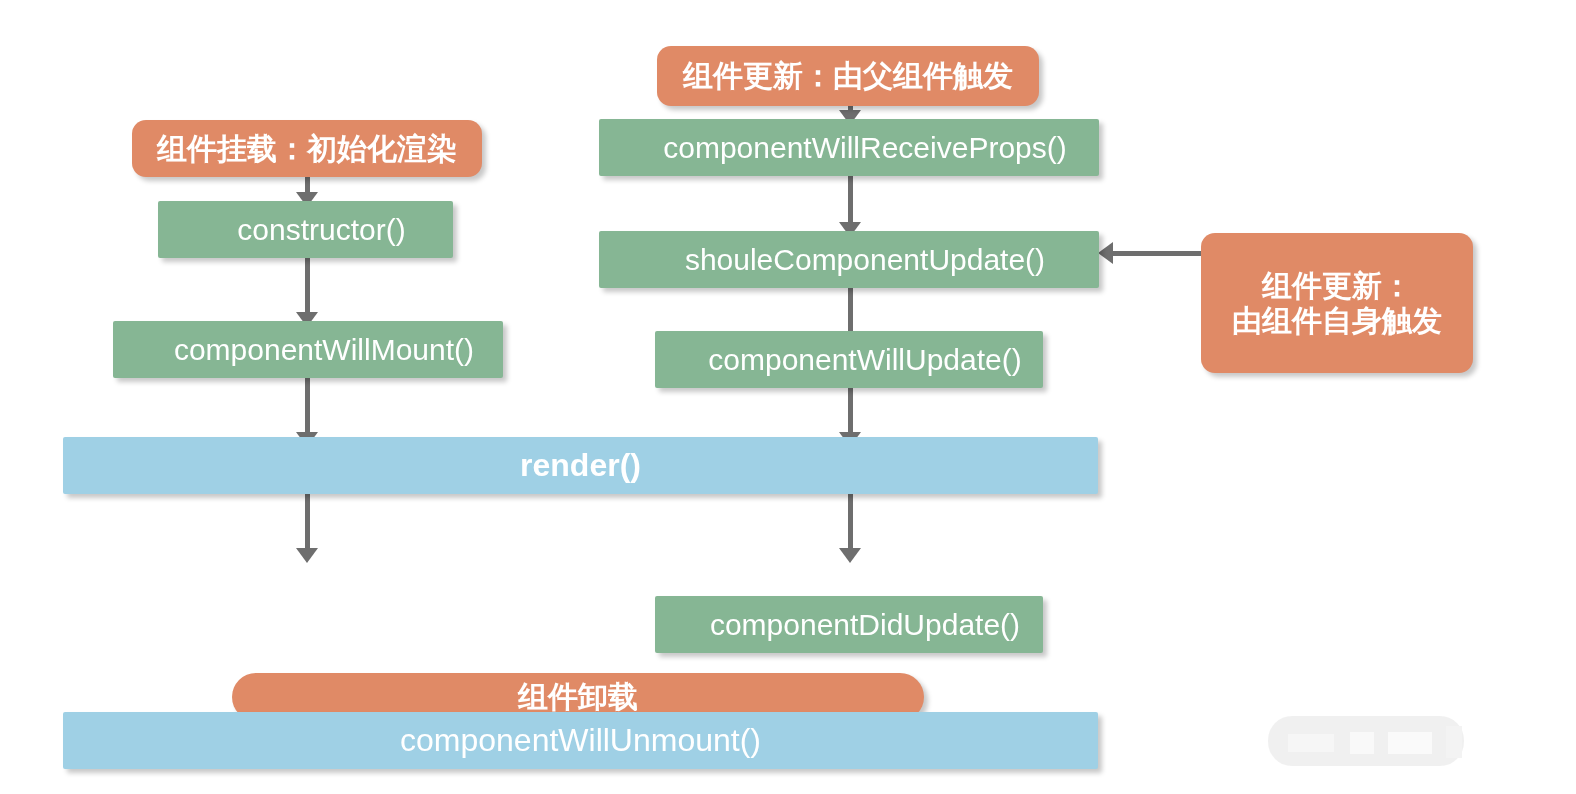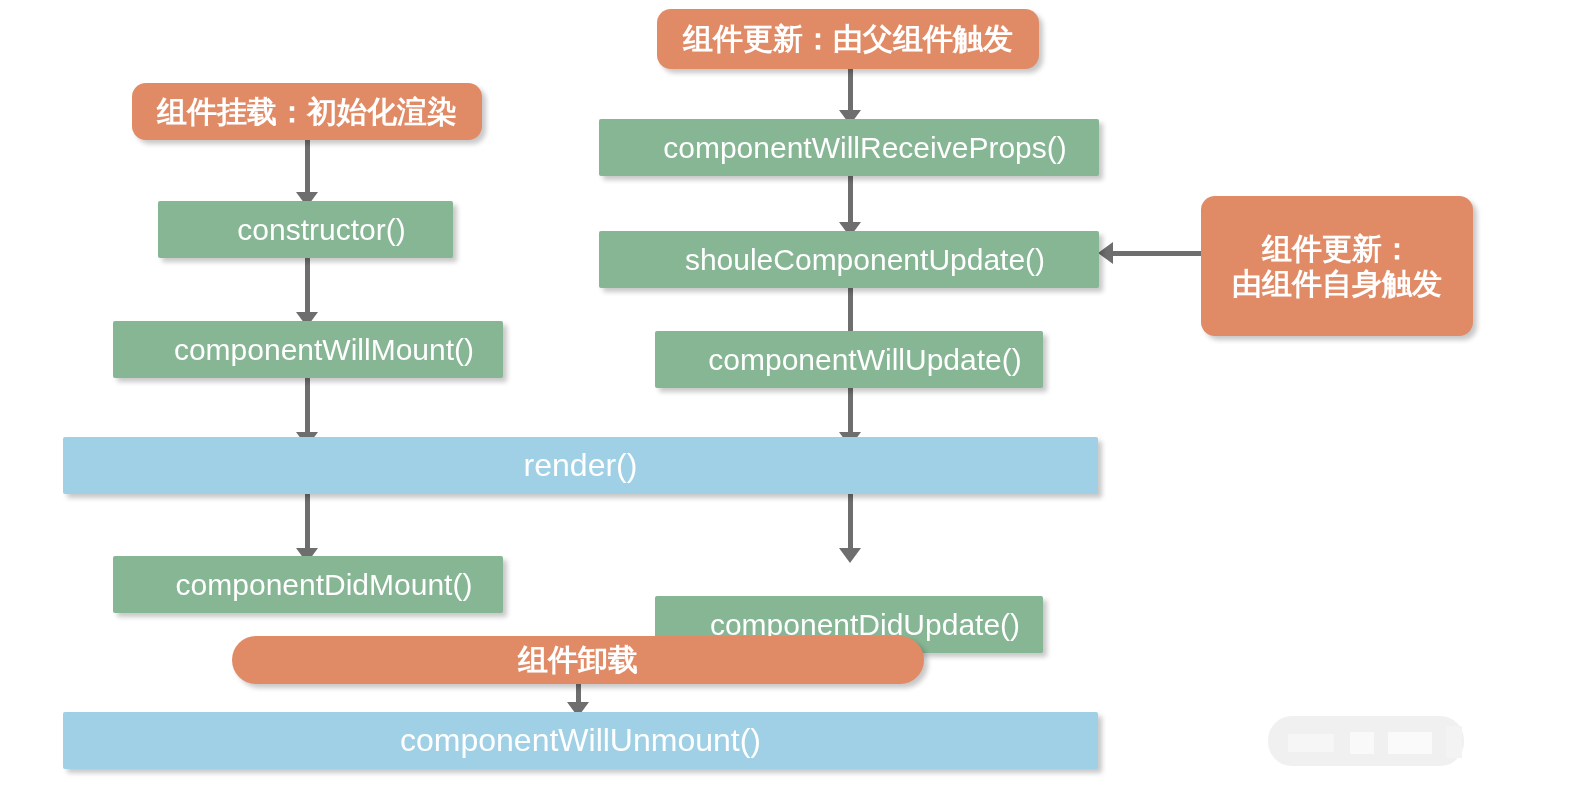--- a/index.html
+++ b/index.html
@@ -35,20 +35,21 @@
     border-radius: 2px;
     padding-left: 32px;
   }
   .node.blue {
     background: #9fd0e5;
     border-radius: 2px;
   }
   .node.orange {
     background: #e08a66;
     border-radius: 14px;
+    margin-top: 37px;
   }
   .node.pill {
     border-radius: 28px;
   }
   .lifecycle-label {
     font-size: 30px;
     font-weight: 500;
   }
   .phase-label {
     font-size: 30px;
@@ -147,23 +148,22 @@
   <div class="node green lifecycle-label" style="left:158px; top:201px; width:295px; height:57px;text-align:right;">constructor()</div>
 
   <div class="node green lifecycle-label" style="left:113px; top:321px; width:390px; height:57px;">componentWillMount()</div>
 
   <div class="node green lifecycle-label" style="left:599px; top:119px; width:500px; height:57px;">componentWillReceiveProps()</div>
 
   <div class="node green lifecycle-label" style="left:599px; top:231px; width:500px; height:57px;">shouleComponentUpdate()</div>
 
   <div class="node green lifecycle-label" style="left:655px; top:331px; width:388px; height:57px;">componentWillUpdate()</div>
 
-  <div class="node blue render-label" style="left:63px; top:437px; width:1035px; height:57px;">render()</div>
+  <div class="node blue render-label" style="left:63px; top:437px; width:1035px; height:57px;font-weight:bold;">render()</div>
 
-  <div class="node green lifecycle-label" style="left:113px; top:556px; width:390px; height:57px;">componentDidMount()</div>
 
   <div class="node green lifecycle-label" style="left:655px; top:576px; width:388px; height:57px;margin-top:20px;">componentDidUpdate()</div>
 
   <div class="node orange pill phase-label" style="left:232px; top:636px; width:692px; height:48px;">组件卸载</div>
 
   <div class="node blue render-label" style="left:63px; top:712px; width:1035px; height:57px;">componentWillUnmount()</div>
 
 </div>
 
 </body></html>

